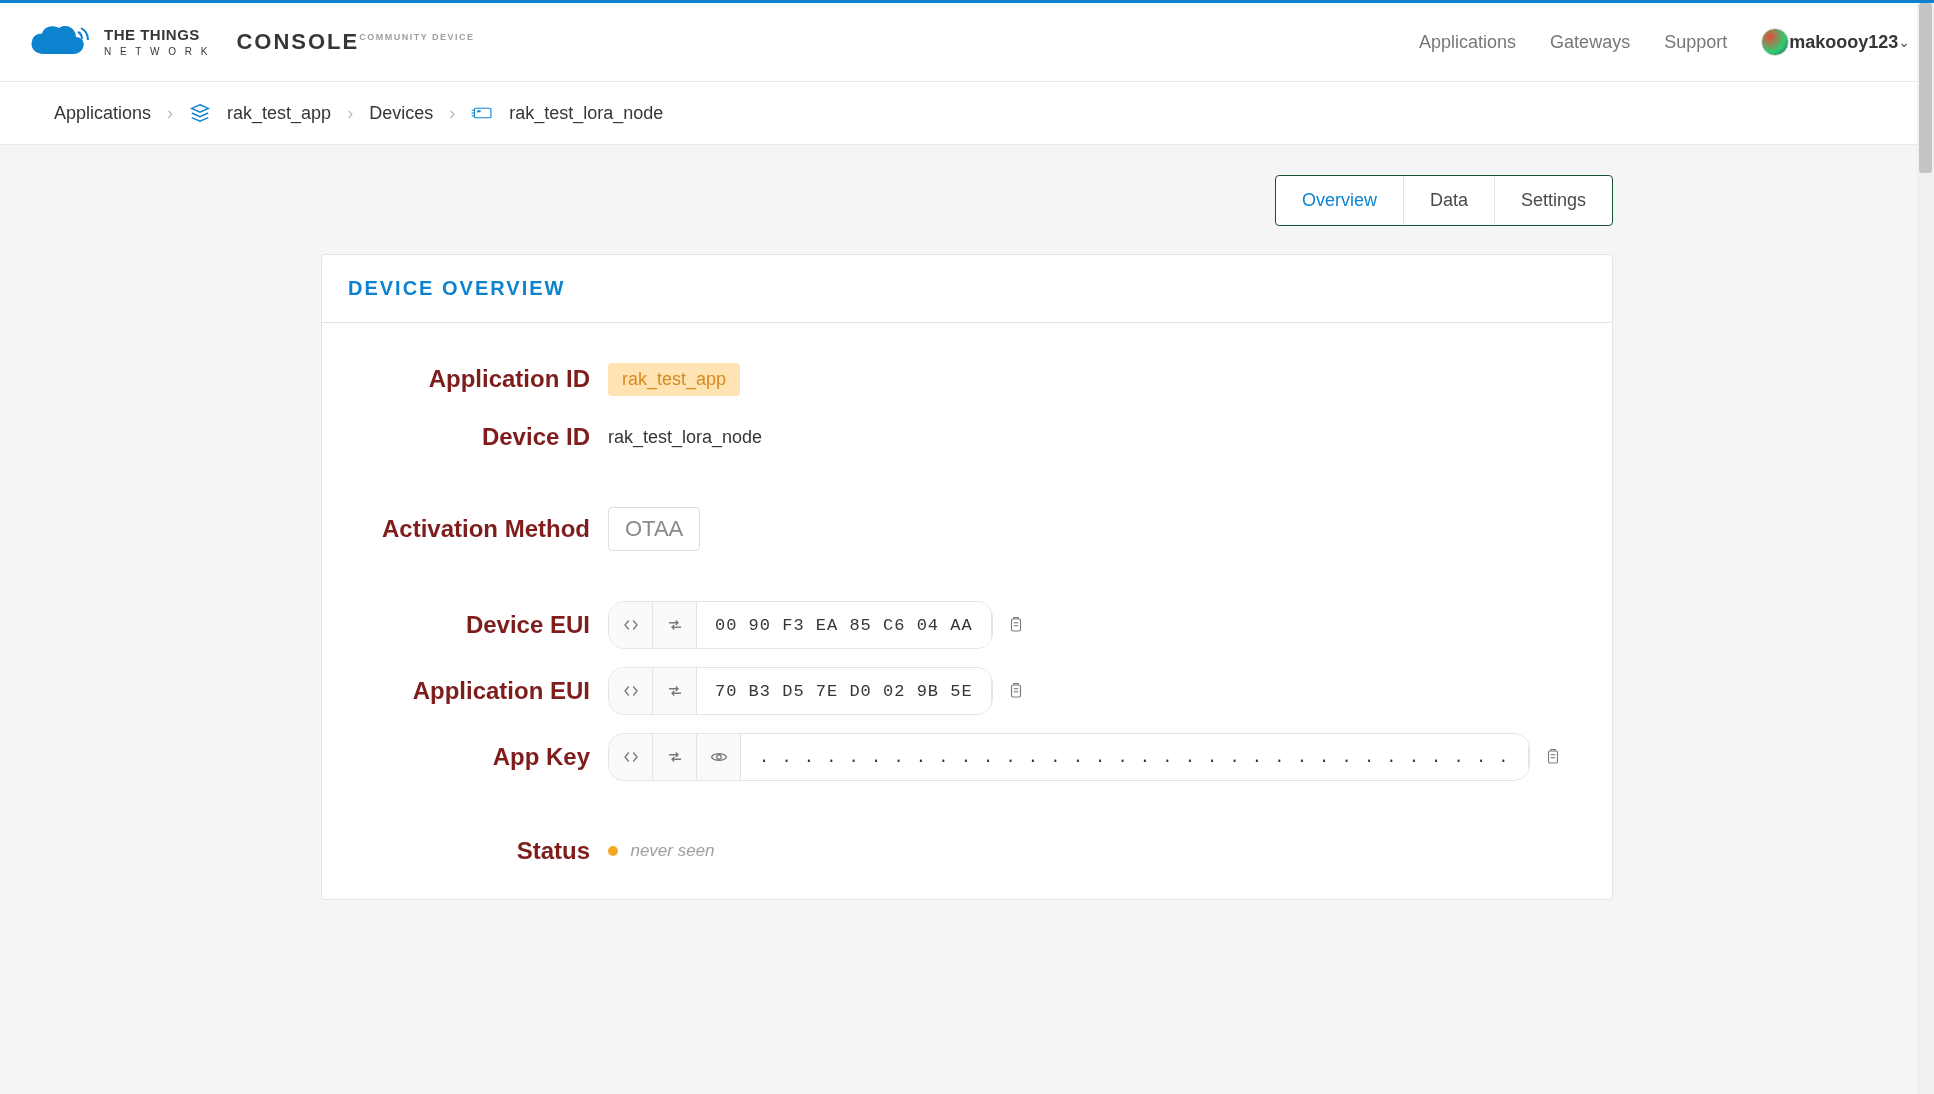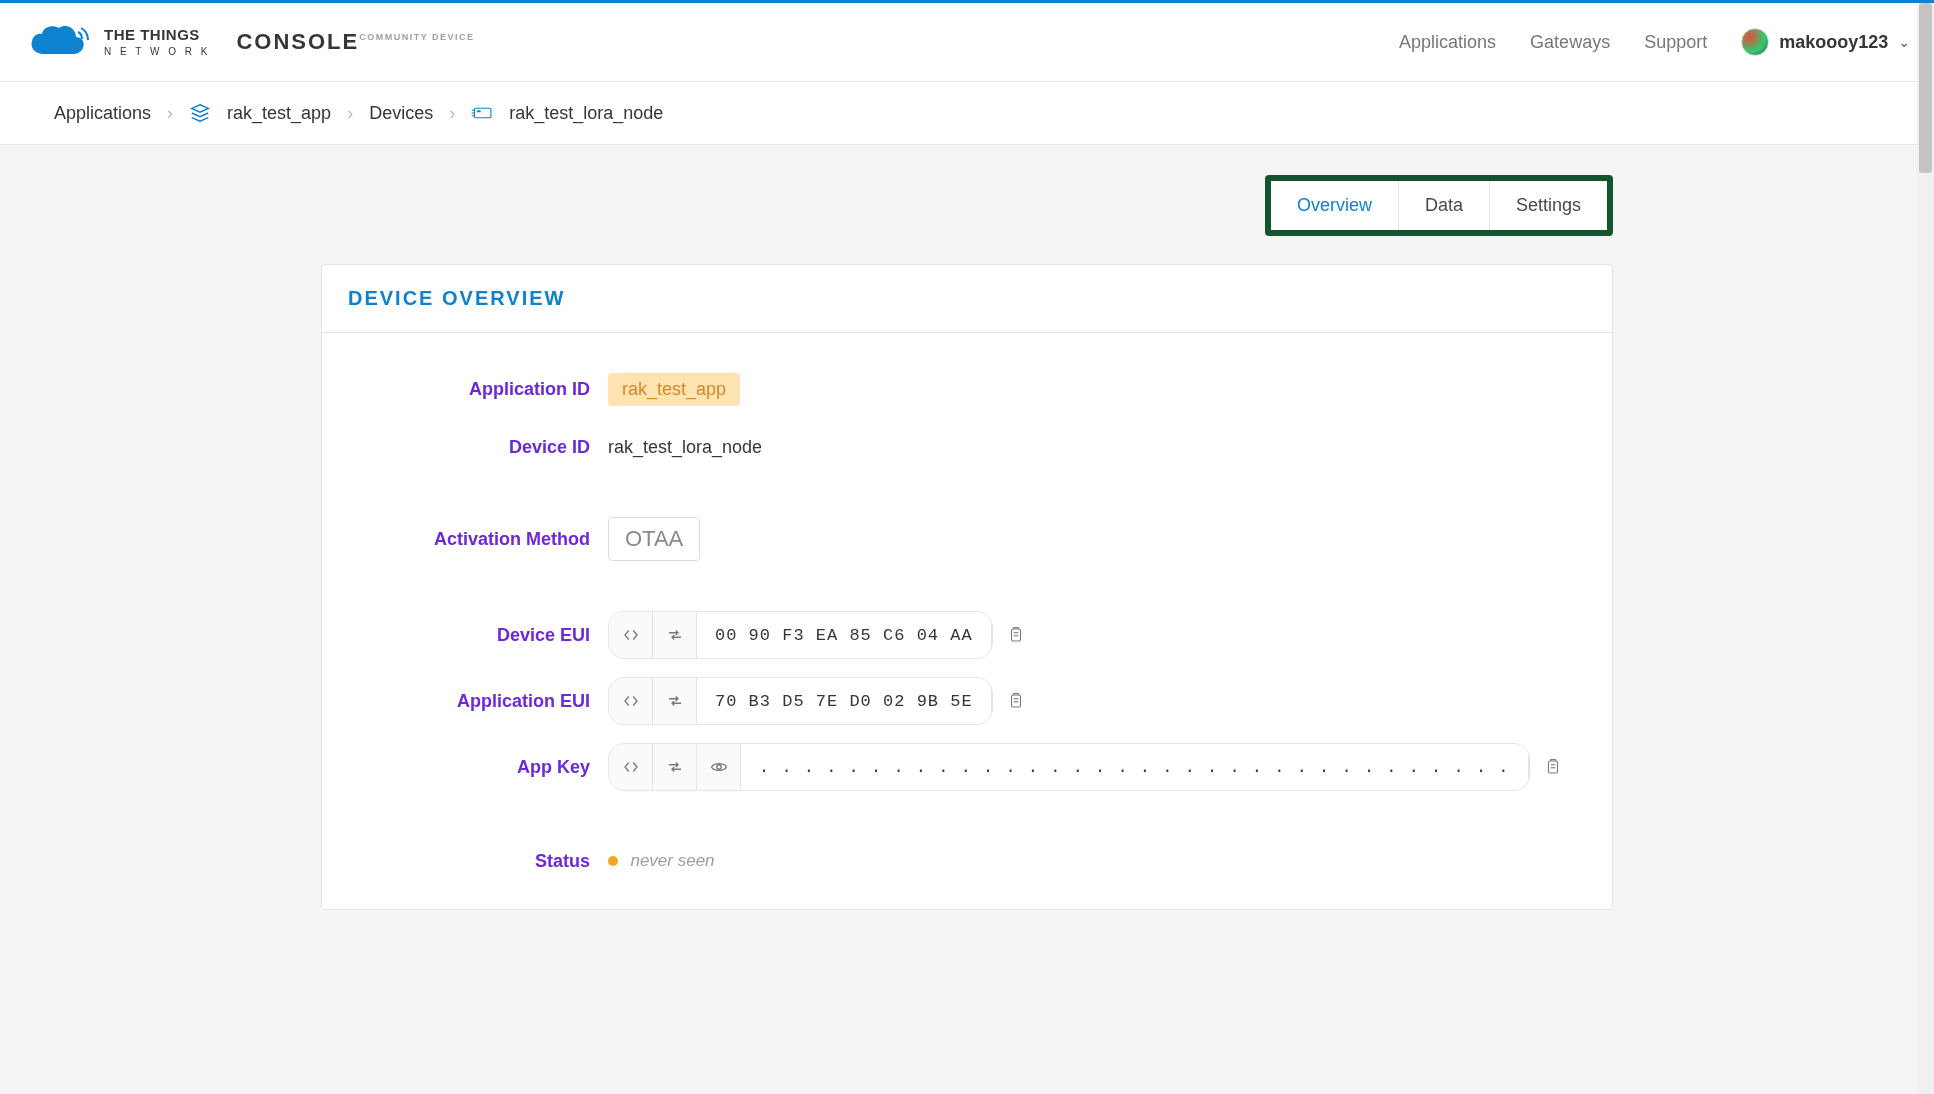--- a/index.html
+++ b/index.html
@@ -20,52 +20,52 @@
 .logo-area { display: flex; align-items: center; gap: 12px; flex: 0 0 auto; }
 .cloud-icon { width: 68px; height: 40px; }
 .logo-text { display: flex; flex-direction: column; line-height: 1; }
 .logo-title { font-size: 15px; font-weight: 800; letter-spacing: 0.5px; color: #363636; }
 .logo-sub { font-size: 10px; font-weight: 400; letter-spacing: 3px; color: #363636; margin-top: 5px; }
 .logo-console { display: flex; flex-direction: row; margin-left: 14px; line-height: 1; }
 .logo-console-title { font-size: 22px; font-weight: 800; letter-spacing: 2px; color: #363636; }
 .logo-console-sub { font-size: 9px; font-weight: 600; letter-spacing: 1.5px; color: #9e9e9e; margin-top: 2px; }
 .nav-spacer { flex: 1; }
 .nav-link { font-size: 18px; color: #777; margin-right: 34px; cursor: pointer; }
-.user-area { display: flex; align-items: center; gap: 10px; cursor: pointer; }
+.user-area { display: flex; align-items: center; cursor: pointer; }
 .avatar { width: 28px; height: 28px; border-radius: 50%; background: radial-gradient(circle at 30% 30%, #e74c3c, #2ecc71 60%, #34495e); border: 1px solid #ddd; }
 .username { font-size: 18px; font-weight: 700; color: #363636; }
 .chevron { font-size: 14px; color: #555; }
 
 .breadcrumb {
   background: #fff;
   padding: 20px 54px;
   display: flex;
   align-items: center;
   gap: 16px;
   font-size: 18px;
   color: #363636;
   border-bottom: 1px solid #e9e9e9;
 }
 .bc-sep { color: #bbb; }
 .bc-icon { display: inline-flex; width: 22px; height: 22px; align-items: center; justify-content: center; }
 
 .page { max-width: 1400px; margin: 0 auto; padding: 30px 54px 60px; }
 .tabs-wrap { display: flex; justify-content: flex-end; margin-bottom: 28px; }
-.tabs { display: flex; background: #fff; border: 6px solid #14532d; border-radius: 4px; overflow: hidden; }
+.tabs { display: flex; background: #fff; border: 1px solid #14532d; border-radius: 4px; overflow: hidden; }
 .tab { padding: 14px 26px; font-size: 18px; color: #4a4a4a; cursor: pointer; border-left: 1px solid #e4e4e4; }
 .tab:first-child { border-left: none; }
 .tab.active { color: #0d83d0; }
 
 .panel { background: #fff; border: 1px solid #e4e4e4; border-radius: 4px; }
 .panel-header { padding: 22px 26px; border-bottom: 1px solid #e4e4e4; }
 .panel-title { font-size: 20px; font-weight: 800; letter-spacing: 2px; color: #0d83d0; }
 
 .panel-body { padding: 36px 26px 10px; }
 .field-row { display: flex; align-items: center; margin-bottom: 18px; min-height: 40px; }
-.field-label { width: 260px; text-align: right; padding-right: 18px; font-size: 18px; font-weight: 600; color: #6d28d9; flex-shrink: 0; }
+.field-label { width: 260px; text-align: right; padding-right: 18px; font-size: 24px; font-weight: 600; color: #7f1d1d; flex-shrink: 0; }
 .field-value { font-size: 18px; color: #363636; }
 .pill {
   display: inline-block;
   background: #ffe3b3;
   color: #d78a1f;
   padding: 6px 14px;
   border-radius: 4px;
   font-size: 18px;
 }
 .badge {

